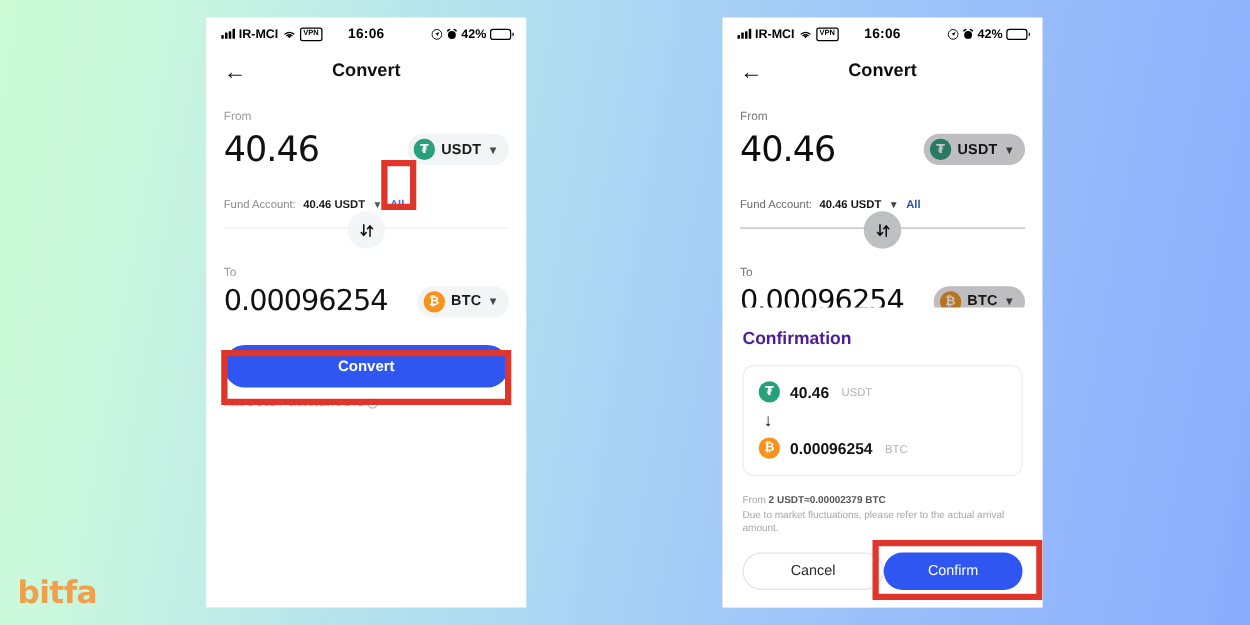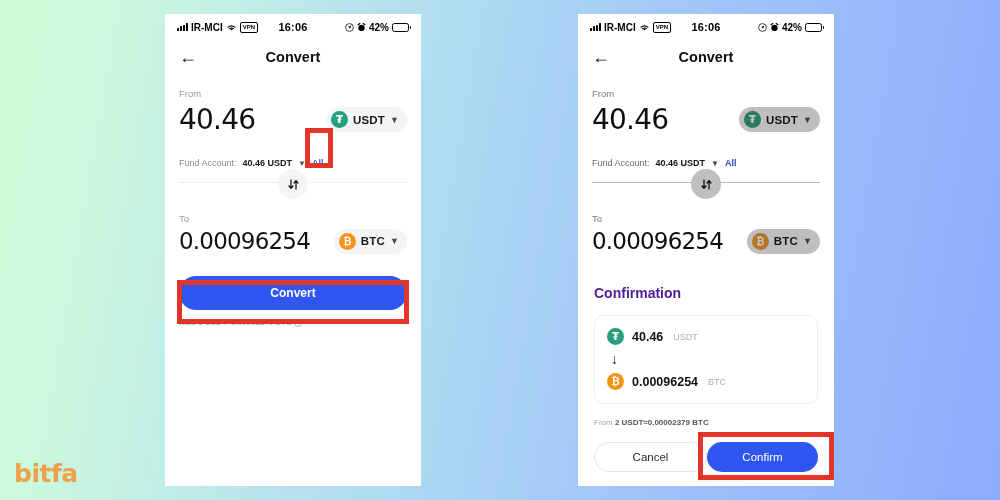--- a/index.html
+++ b/index.html
@@ -362,20 +362,21 @@
           <span class="sheet-ico btc">₿</span>
           <span class="sheet-amt">0.00096254</span>
           <span class="sheet-sym">BTC</span>
         </div>
       </div>
 
       <div class="sheet-note">
         <div>
           <span>From </span><b>2 USDT≈0.00002379 BTC</b>
         </div>
+        <div>Due to market fluctuations, please refer to the actual arrival amount.</div>
       </div>
 
       <div class="sheet-actions">
         <button class="btn-cancel">Cancel</button>
         <button class="btn-confirm">Confirm</button>
       </div>
     </div>
 
   </div>
   <div class="hl" style="left:120px; top:418px; width:136px; height:48px;"></div>

